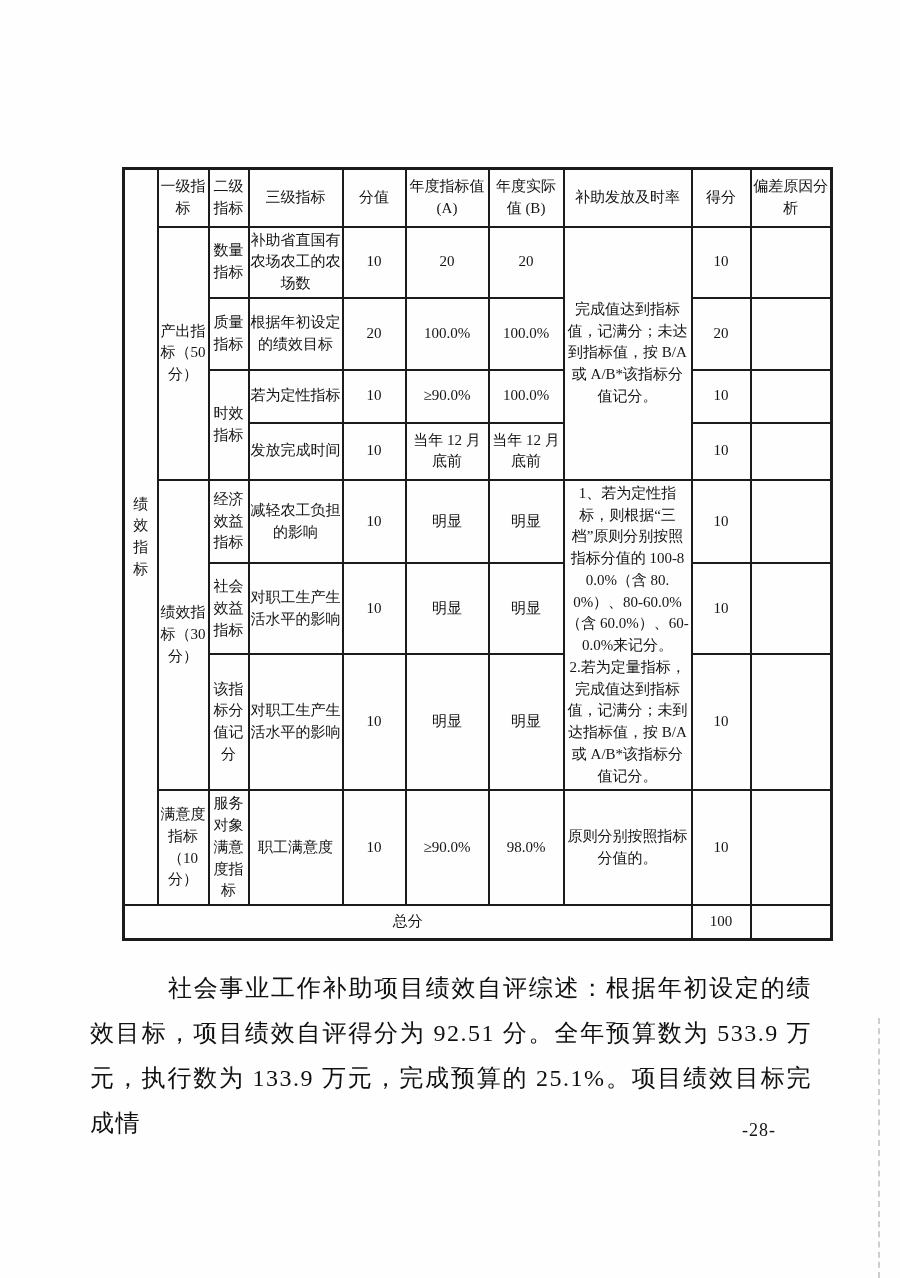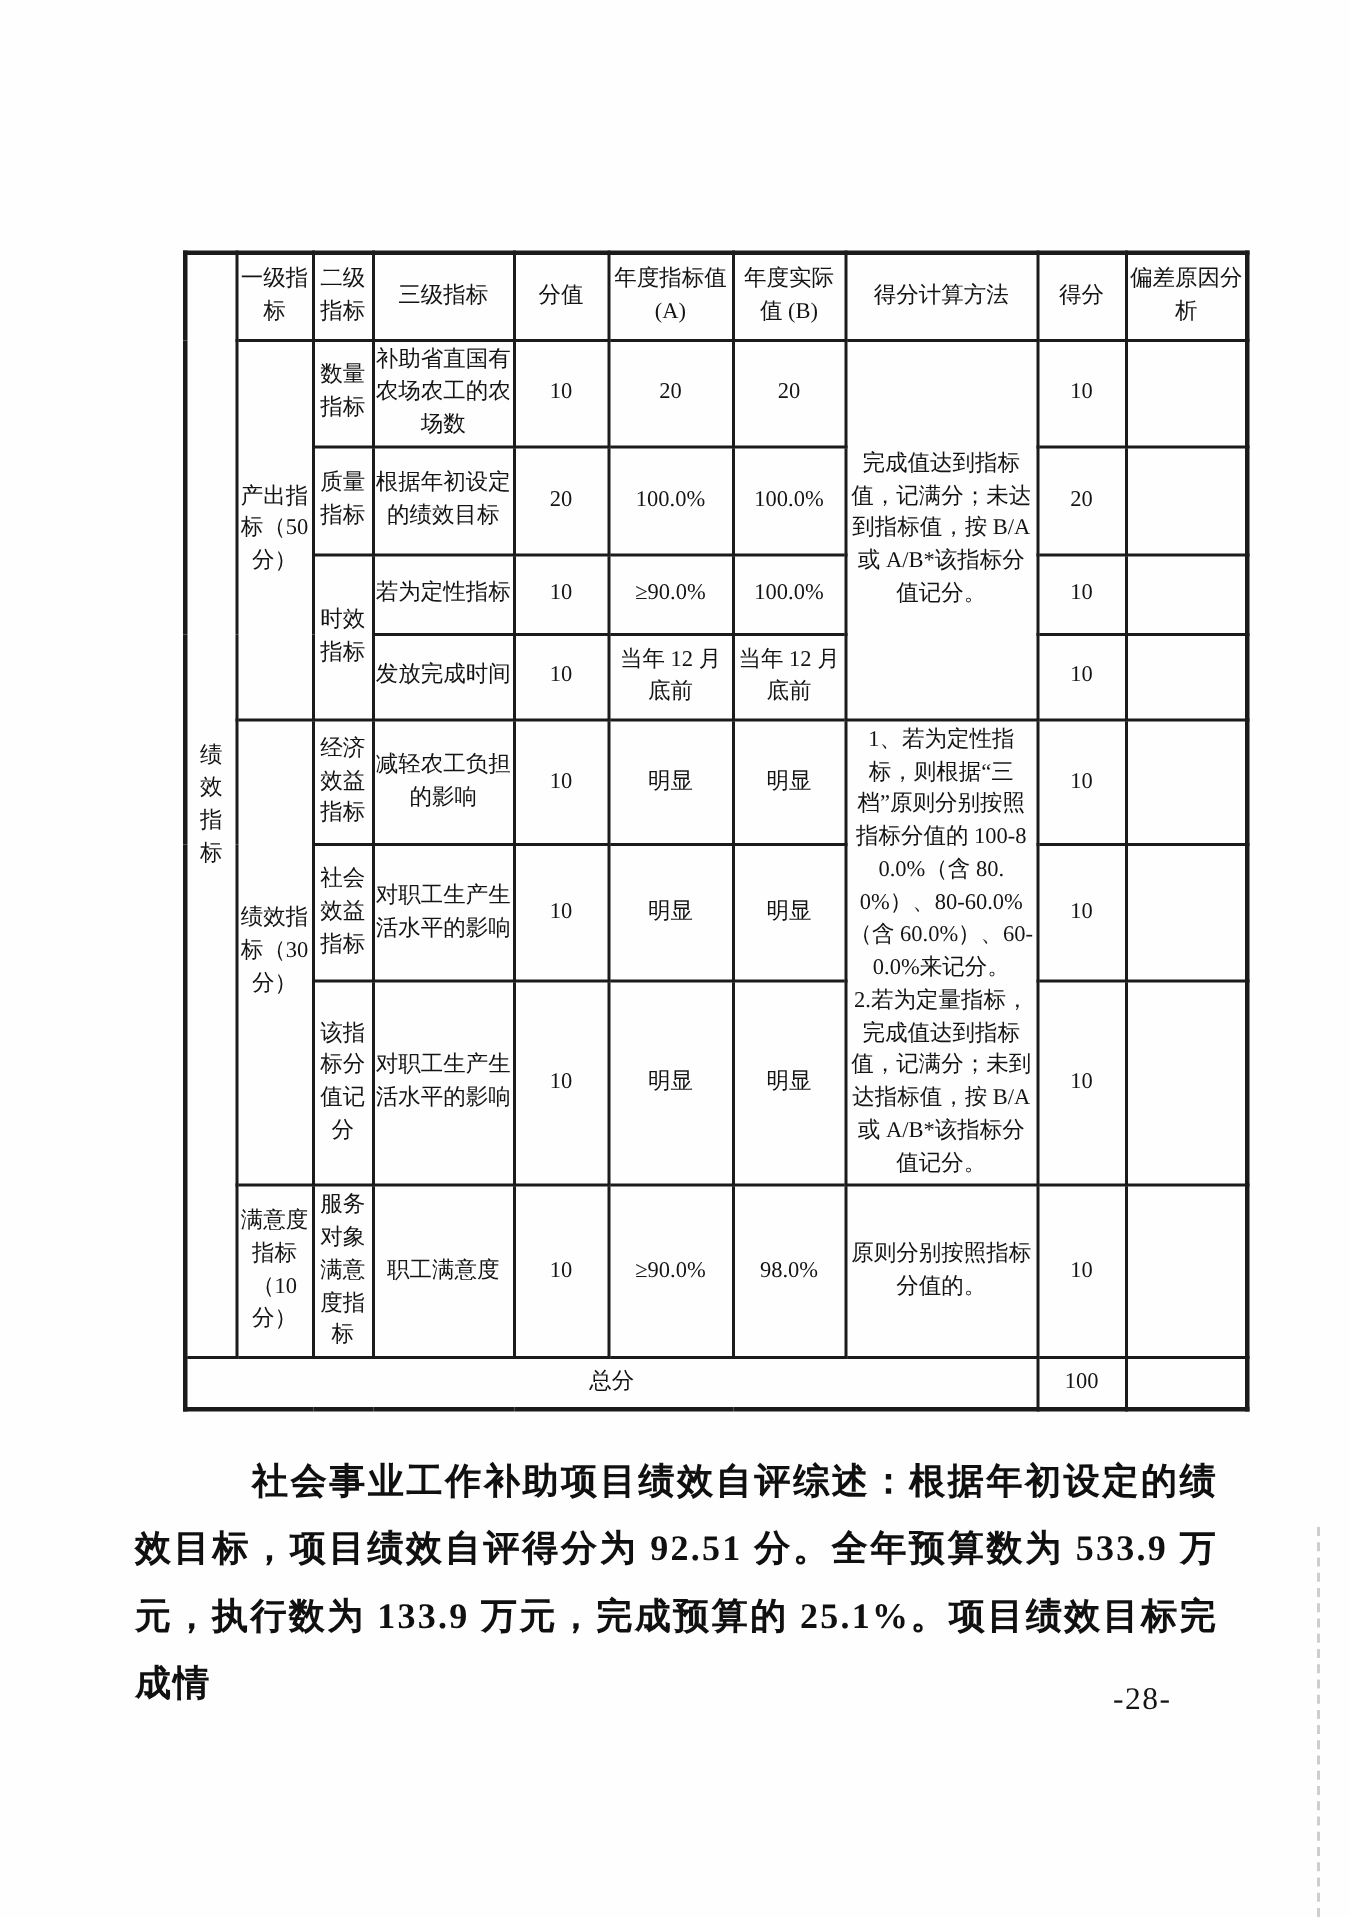--- a/index.html
+++ b/index.html
@@ -37,25 +37,24 @@
   .summary {
     position:absolute; left:90px; top:966px;
     width:722px;
     font-size:24px;
     line-height:45px;
     letter-spacing:1.5px;
     text-align:justify;
     text-justify:inter-ideograph;
     text-indent:78px;
     color:#101010;
-    font-weight:bold;
   }
   .pageno {
     position:absolute; left:742px; top:1120px;
-    font-size:21px;
+    font-size:18px;
     letter-spacing:1px;
     color:#151515;
   }
   .fold-line {
     position:absolute; left:878px; top:1018px;
     height:260px; width:0;
     border-left:2px dashed #b5b5b5;
     opacity:.65;
   }
 </style>
@@ -80,21 +79,21 @@
 
     <tbody>
         <tr style="height:58px">
       <td class="rootcol" rowspan="9">绩效指标</td>
       <th>一级指标</th>
       <th>二级指标</th>
       <th>三级指标</th>
       <th>分值</th>
       <th>年度指标值(A)</th>
       <th>年度实际值 (B)</th>
-      <th>得分计算方法</th>
+      <th>补助发放及时率</th>
       <th>得分</th>
       <th>偏差原因分析</th>
     </tr>
 
     <tr style="height:71px">
       <td rowspan="4">产出指标（50分）</td>
       <td>数量指标</td>
       <td>补助省直国有农场农工的农场数</td>
       <td>10</td>
       <td>20</td>

